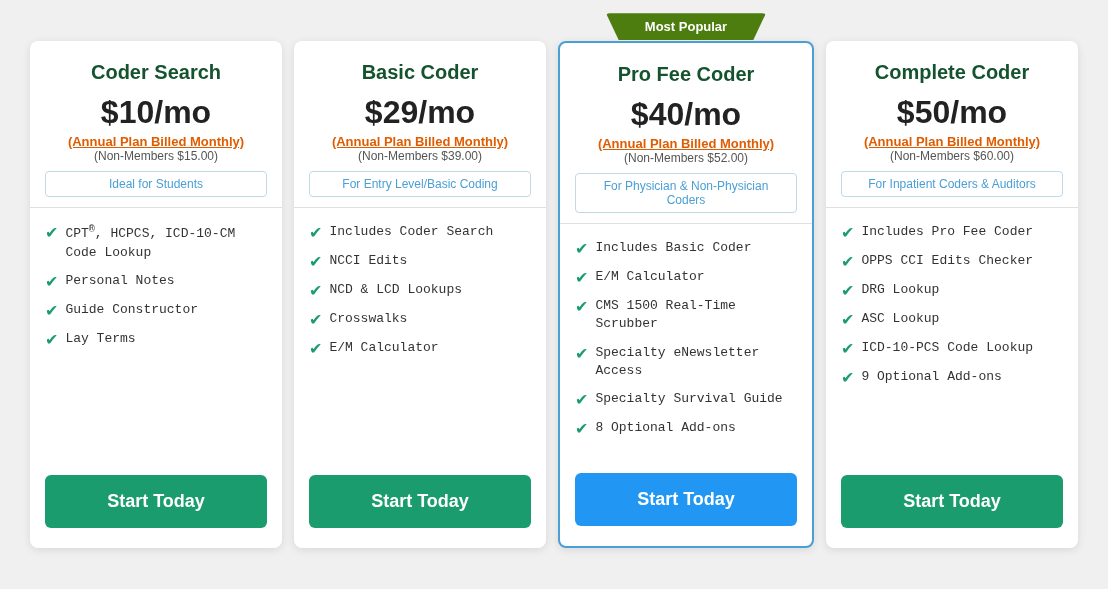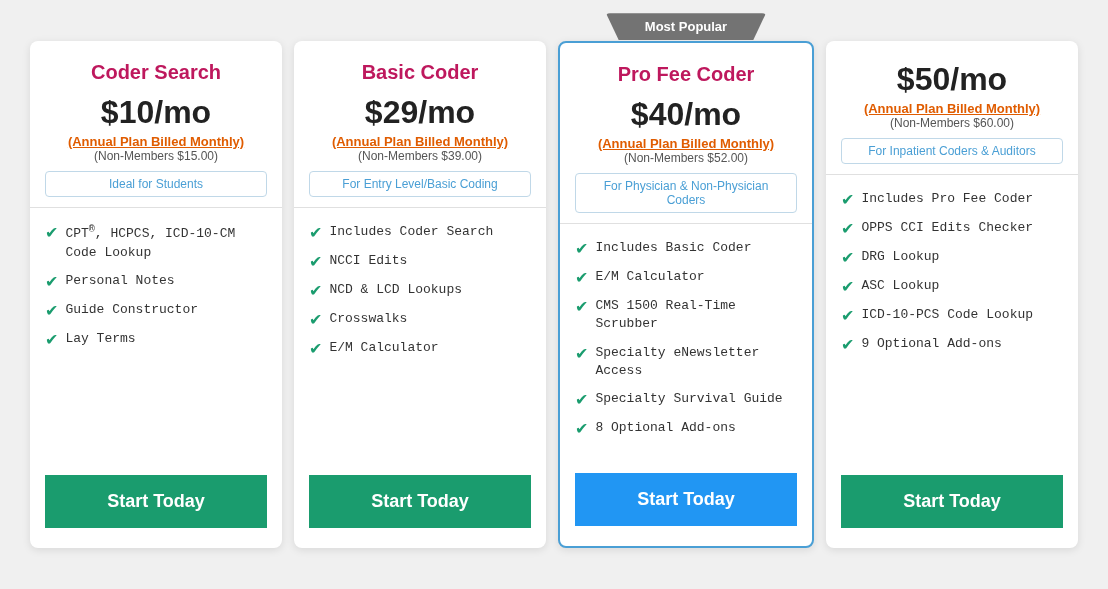--- a/index.html
+++ b/index.html
@@ -26,21 +26,21 @@
       display: flex;
       flex-direction: column;
       padding: 0 0 20px 0;
       position: relative;
       overflow: visible;
     }
     .pricing-card.popular {
       border: 2px solid #4a9fd5;
     }
     .most-popular-badge {
-      background: #737373;
+      background: #4d7c0f;
       color: #fff;
       text-align: center;
       font-weight: bold;
       font-size: 13px;
       padding: 6px 10px;
       border-radius: 4px 4px 0 0;
       position: absolute;
       top: -30px;
       left: 50%;
       transform: translateX(-50%);
@@ -48,21 +48,21 @@
       clip-path: polygon(0 0, 100% 0, 92% 100%, 8% 100%);
     }
     .card-header {
       text-align: center;
       padding: 20px 15px 10px;
       border-bottom: 1px solid #e0e0e0;
     }
     .card-title {
       font-size: 20px;
       font-weight: bold;
-      color: #be185d;
+      color: #14532d;
       margin-bottom: 10px;
     }
     .card-price {
       font-size: 32px;
       font-weight: bold;
       color: #222;
       margin-bottom: 3px;
     }
     .annual-plan {
       color: #e05c00;
@@ -107,21 +107,21 @@
       line-height: 1.4;
       font-family: Liberation Mono, monospace;
     }
     .card-footer {
       padding: 10px 15px 0;
     }
     .start-btn {
       width: 100%;
       padding: 16px;
       border: none;
-      border-radius: 0;
+      border-radius: 6px;
       font-size: 18px;
       font-weight: bold;
       cursor: pointer;
       color: #fff;
     }
     .start-btn.green {
       background: #1a9c6e;
     }
     .start-btn.blue {
       background: #2196f3;
@@ -253,20 +253,21 @@
       </div>
 
     </div>
     <div class="card-footer">
       <button class="start-btn blue">Start Today</button>
     </div>
   </div>
     <div class="pricing-card">
 
     <div class="card-header">
+      <div class="card-title">Complete Coder</div>
       <div class="card-price">$50/mo</div>
       <div class="annual-plan">(Annual Plan Billed Monthly)</div>
       <div class="non-members">(Non-Members $60.00)</div>
       <div class="audience-badge">For Inpatient Coders &amp; Auditors</div>
     </div>
     <div class="card-features">
 
       <div class="feature-item">
         <span class="check-icon">✔</span>
         <span class="feature-text">Includes Pro Fee Coder</span>

